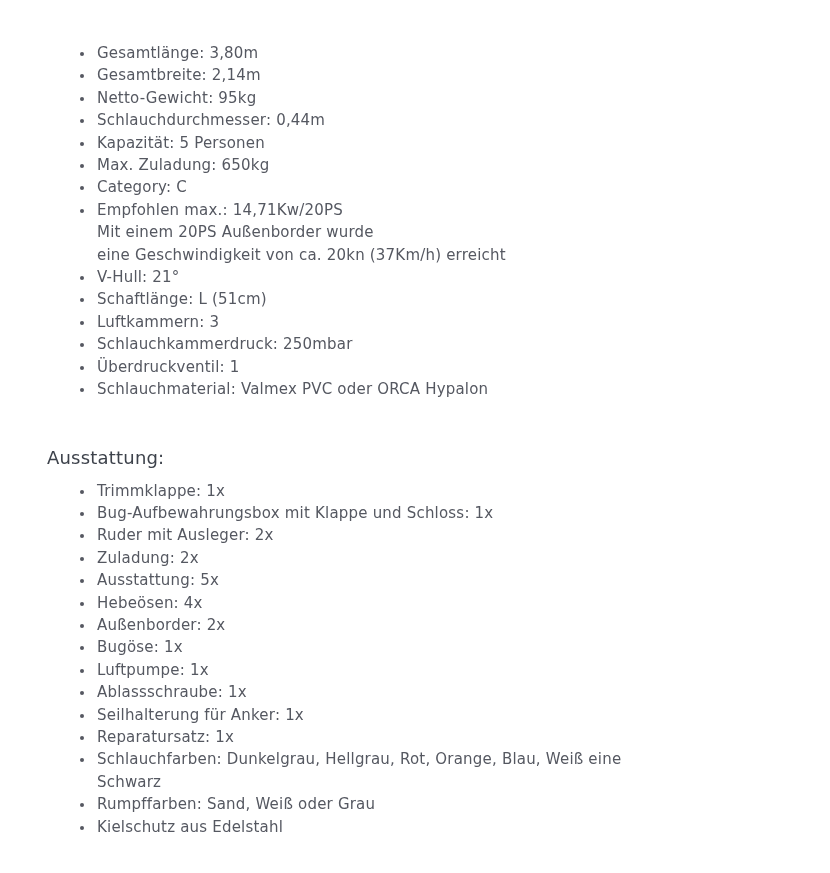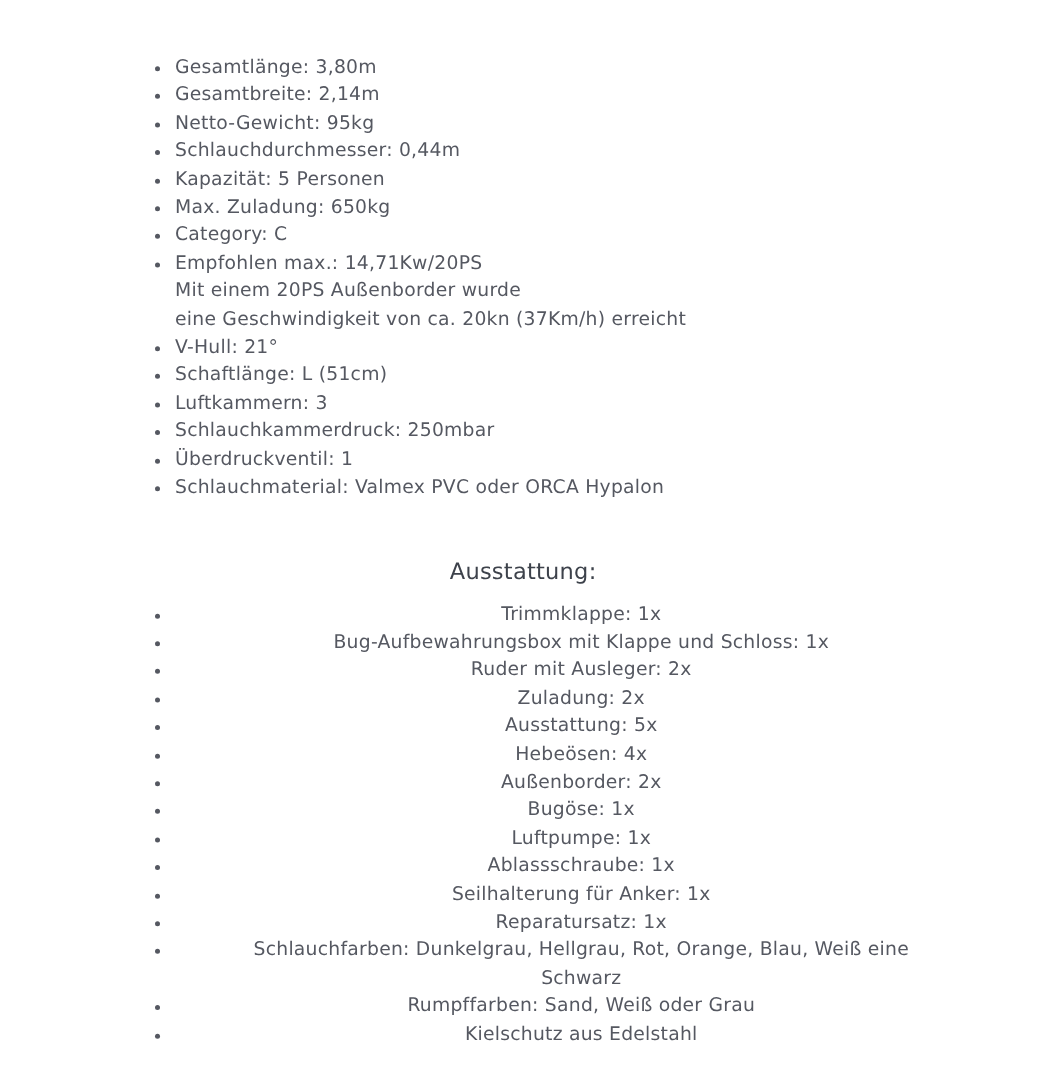--- a/index.html
+++ b/index.html
@@ -21,36 +21,34 @@
   .section-heading {
     font-size: 18px;
     font-weight: 400;
     line-height: 20px;
     color: #3d424b;
     margin: 0 0 12px 0;
     letter-spacing: 0.2px;
   }
   .spec-section + .spec-section {
     margin-top: 47px;
-    text-align: center;
   }
   ul.spec-list {
     list-style: disc outside;
     margin: 12px 0 0 0;
     padding: 0 0 0 48px;
     color: #555861;
   }
   ul.spec-list li {
     font-size: 15px;
     line-height: 22.4px;
     letter-spacing: 0.2px;
     color: #555861;
     white-space: pre-line;
     padding-left: 2px;
-    margin-left: 43px;
   }
   ul.spec-list li::marker {
     color: #555861;
     font-size: 13px;
   }
 </style>
 </head>
 <body>
 
 <div class="doc">

